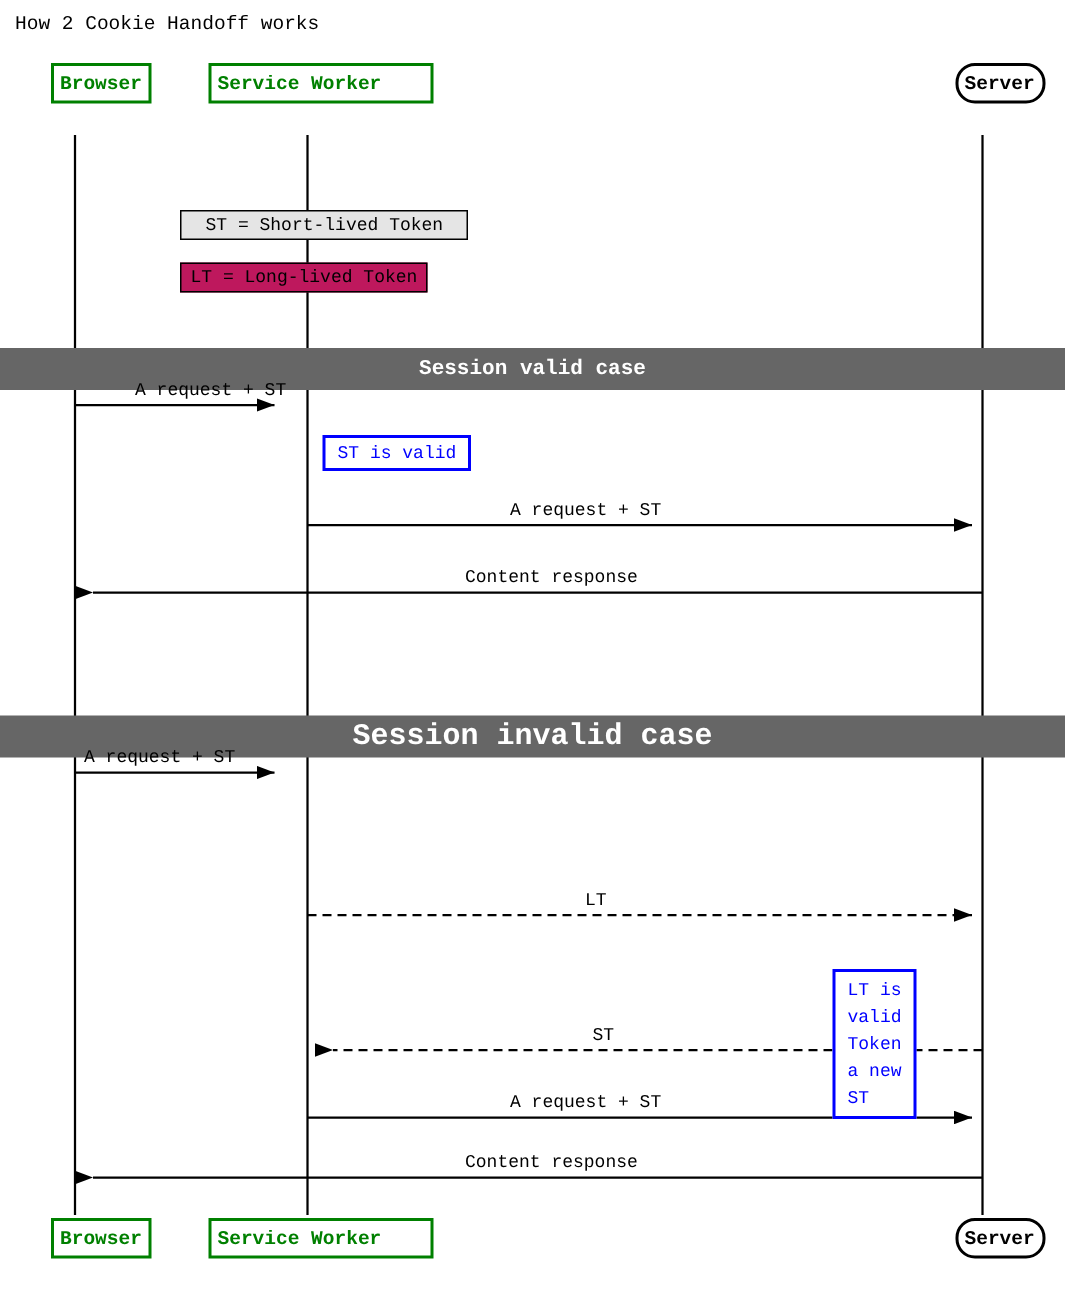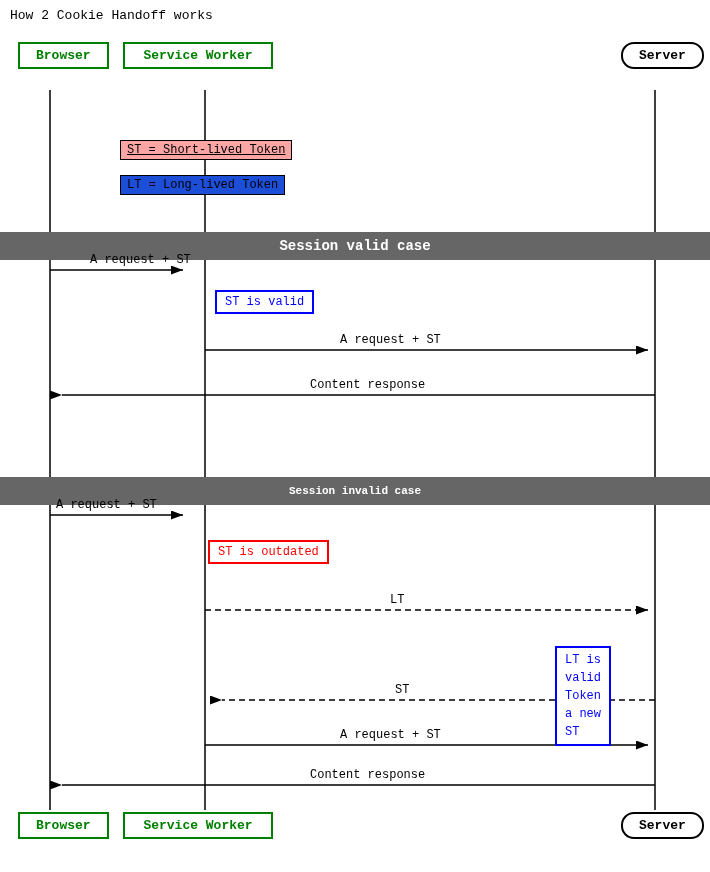--- a/index.html
+++ b/index.html
@@ -26,23 +26,23 @@
       left: 10px;
       font-size: 13px;
       color: #000;
     }
 
     
     .actor-box {
       position: absolute;
       border: 2px solid #000;
       background: #fff;
-      padding: 4px 16px;
-      text-align: center;
+      padding: 4px 4px;
       font-weight: bold;
+      margin-left: 16px;
     }
     .actor-box.green {
       color: #008000;
       border-color: #008000;
     }
     .actor-box.black {
       color: #000;
       border-color: #000;
       border-radius: 13px;
     }
@@ -127,32 +127,31 @@
     <line x1="205" y1="745" x2="648" y2="745" stroke="#000" stroke-width="1.5" marker-end="url(#arrowhead-right)"></line>
     <text x="340" y="738" font-family="Courier New, monospace" font-size="12" fill="#000">A request + ST</text>
 
     <line x1="655" y1="785" x2="62" y2="785" stroke="#000" stroke-width="1.5" marker-end="url(#arrowhead-left)"></line>
     <text x="310" y="778" font-family="Courier New, monospace" font-size="12" fill="#000">Content response</text>
 
   </svg>
 
   <div style="position:absolute; top:232px; left:0; width:710px; height:28px; display:flex; align-items:center; justify-content:center; color:#fff; font-weight:bold; font-size:14px; font-family:'Courier New',monospace; pointer-events:none;">Session valid case</div>
 
-  <div style="position:absolute; top:477px; left:0; width:710px; height:28px; display:flex; align-items:center; justify-content:center; color:#fff; font-weight:bold; font-size:11px; font-family:'Courier New',monospace; pointer-events:none;">Session invalid case</div>
+  <div style="position:absolute; top:477px; left:0; width:710px; height:28px; display:flex; align-items:center; justify-content:center; color:#fff; font-weight:bold; font-size:20px; font-family:'Courier New',monospace; pointer-events:none;">Session invalid case</div>
 
   <div class="actor-box green" style="left:18px; top:42px; min-width:60px;">Browser</div>
   <div class="actor-box green" style="left:123px; top:42px; min-width:150px;">Service Worker</div>
   <div class="actor-box black" style="left:621px; top:42px; min-width:60px;">Server</div>
 
-  <div style="position:absolute; top:140px; left:120px; font-family:'Courier New',monospace; font-size:12px; border:1px solid #000; padding:2px 6px; background:#fca5a5;text-decoration:underline;">ST = Short-lived Token</div>
-  <div style="position:absolute; top:175px; left:120px; font-family:'Courier New',monospace; font-size:12px; border:1px solid #000; padding:2px 6px; background:#1d4ed8;">LT = Long-lived Token</div>
+  <div style="position:absolute; top:140px; left:120px; font-family:'Courier New',monospace; font-size:12px; border:1px solid #000; padding:2px 16px; background:#e5e5e5;">ST = Short-lived Token</div>
+  <div style="position:absolute; top:175px; left:120px; font-family:'Courier New',monospace; font-size:12px; border:1px solid #000; padding:2px 6px; background:#be185d;">LT = Long-lived Token</div>
 
   <div class="note-box blue" style="left:215px; top:290px;">ST is valid</div>
 
-  <div class="note-box red-text" style="left:208px; top:540px;">ST is outdated</div>
 
   <div class="note-box blue-dark" style="left:555px; top:646px; line-height:1.5;">
     <div>LT is valid</div>
     <div>Token a new ST</div>
   </div>
 
   <div class="actor-box green" style="left:18px; top:812px; min-width:60px;">Browser</div>
   <div class="actor-box green" style="left:123px; top:812px; min-width:150px;">Service Worker</div>
   <div class="actor-box black" style="left:621px; top:812px; min-width:60px;">Server</div>
 

